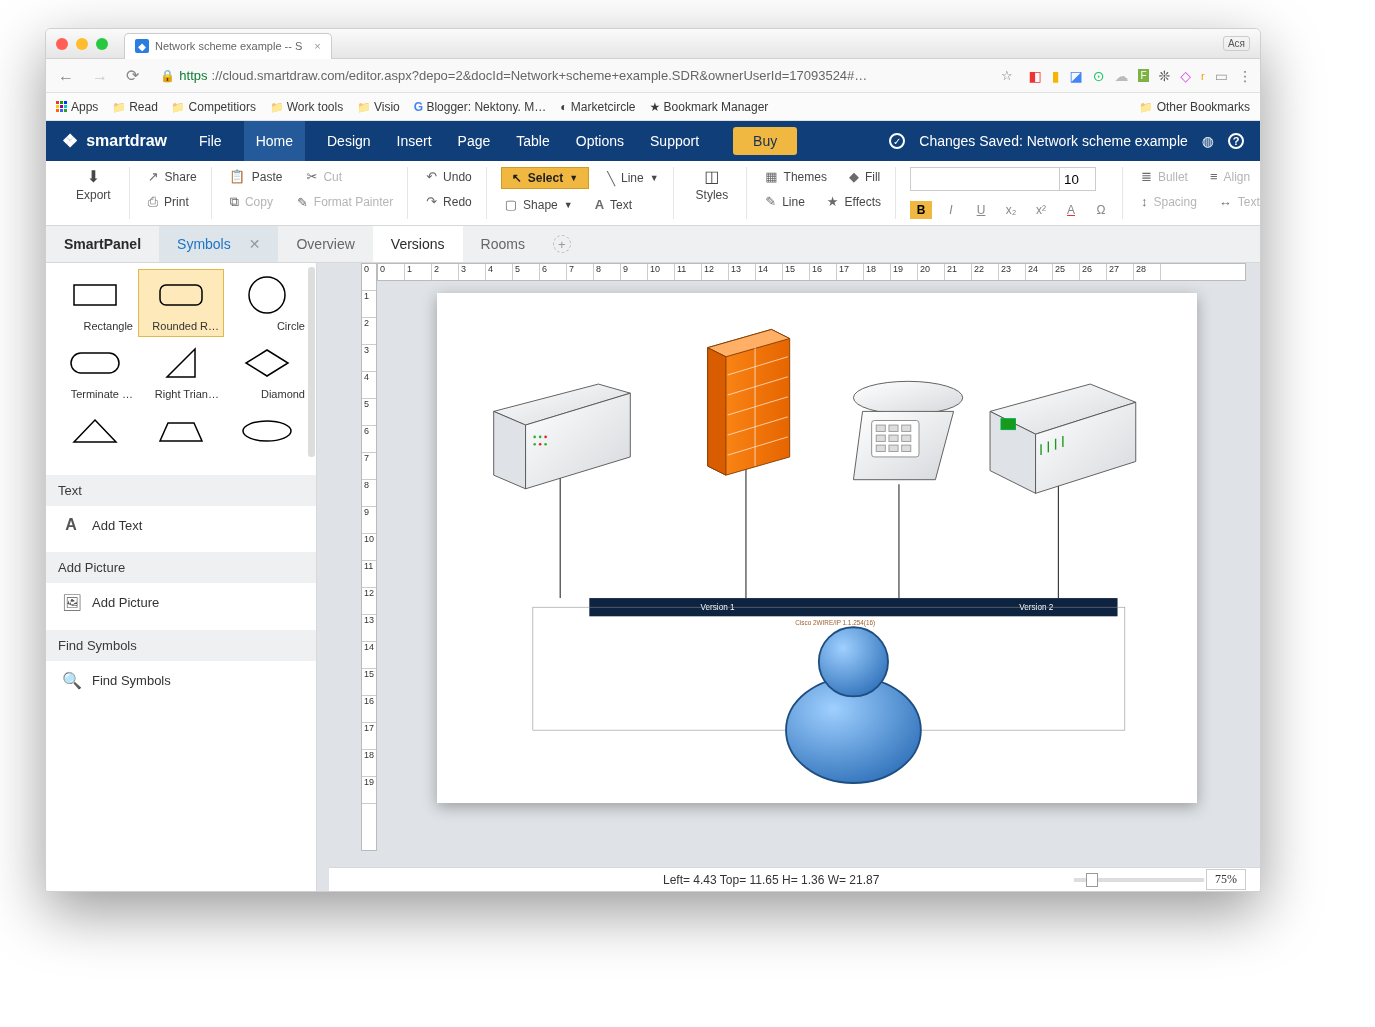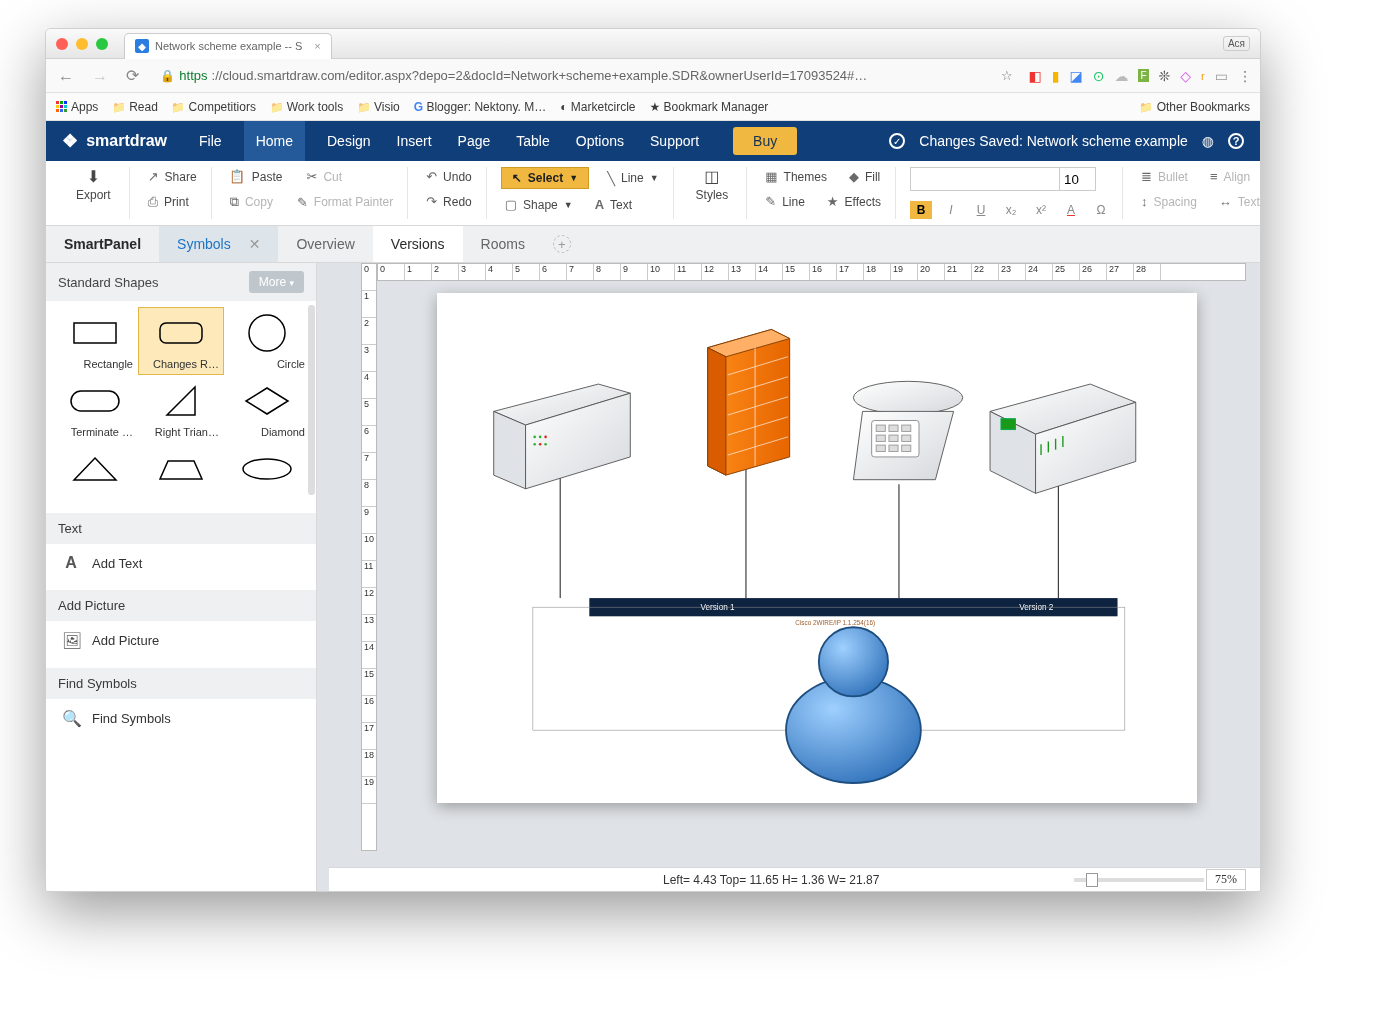--- a/index.html
+++ b/index.html
@@ -331,36 +331,32 @@
     <div class="ptab panel">SmartPanel</div>
     <div class="ptab symbols"><span>Symbols</span><span class="xc">✕</span></div>
     <div class="ptab">Overview</div>
     <div class="ptab versions">Versions</div>
     <div class="ptab">Rooms</div>
     <div class="plus-tab">+</div>
   </div>
 
   <div class="workarea">
     <div class="left-panel">
-      <div class="panel-head">
-        <span>Standard Shapes</span>
-        <span class="more-btn"><span>More</span> <span style="font-size:9px;">▾</span></span>
-      </div>
       <div class="shapes-grid" style="position:relative;">
         <div class="scrollbar-fake"></div>
         <div class="shape-cell"><div class="shape-svg">
               <svg width="50" height="28">
                 <rect x="4" y="4" width="42" height="20" fill="none" stroke="#000" stroke-width="1.5"></rect>
               </svg>
             </div><span>Rectangle</span></div>
         <div class="shape-cell sel"><div class="shape-svg">
               <svg width="50" height="28">
                 <rect x="4" y="4" width="42" height="20" rx="6" fill="none" stroke="#000" stroke-width="1.5"></rect>
               </svg>
-            </div><span>Changes R…</span></div>
+            </div><span>Rounded R…</span></div>
         <div class="shape-cell"><div class="shape-svg">
               <svg width="44" height="44">
                 <circle cx="22" cy="22" r="18" fill="none" stroke="#000" stroke-width="1.5"></circle>
               </svg>
             </div><span>Circle</span></div>
         <div class="shape-cell"><div class="shape-svg">
               <svg width="54" height="26">
                 <rect x="3" y="3" width="48" height="20" rx="10" fill="none" stroke="#000" stroke-width="1.5"></rect>
               </svg>
             </div><span>Terminate …</span></div>

